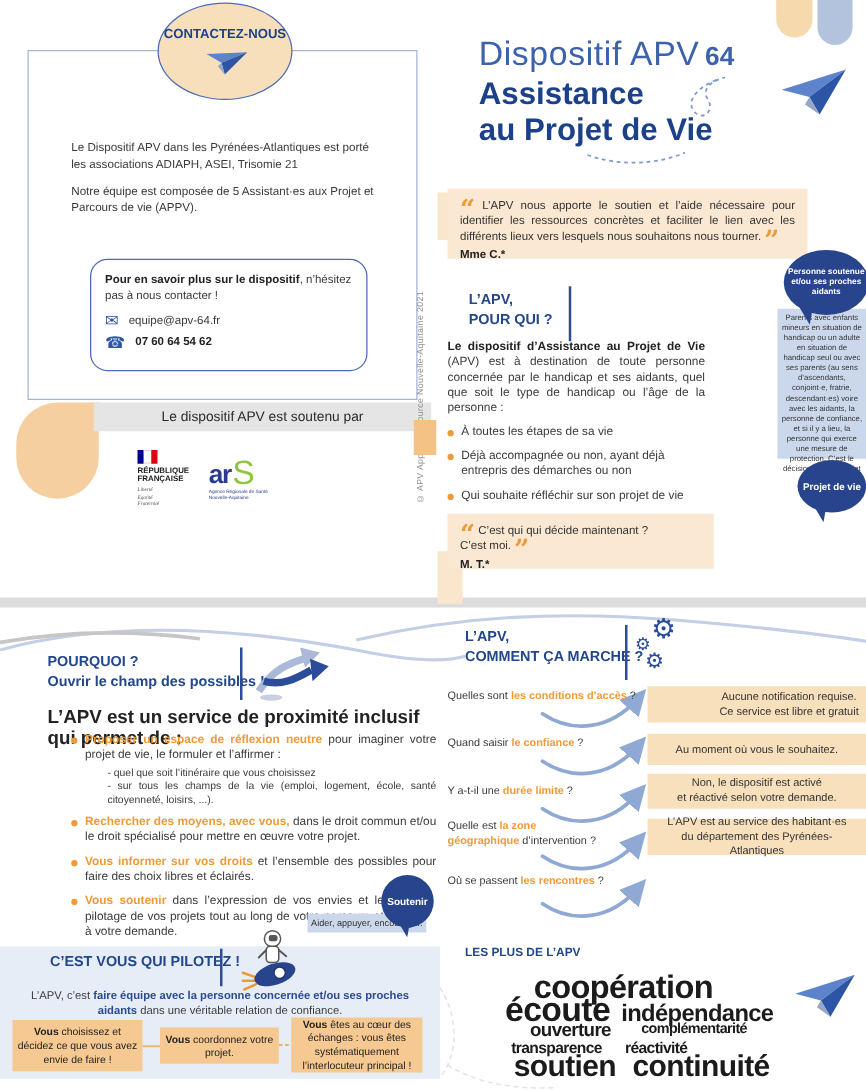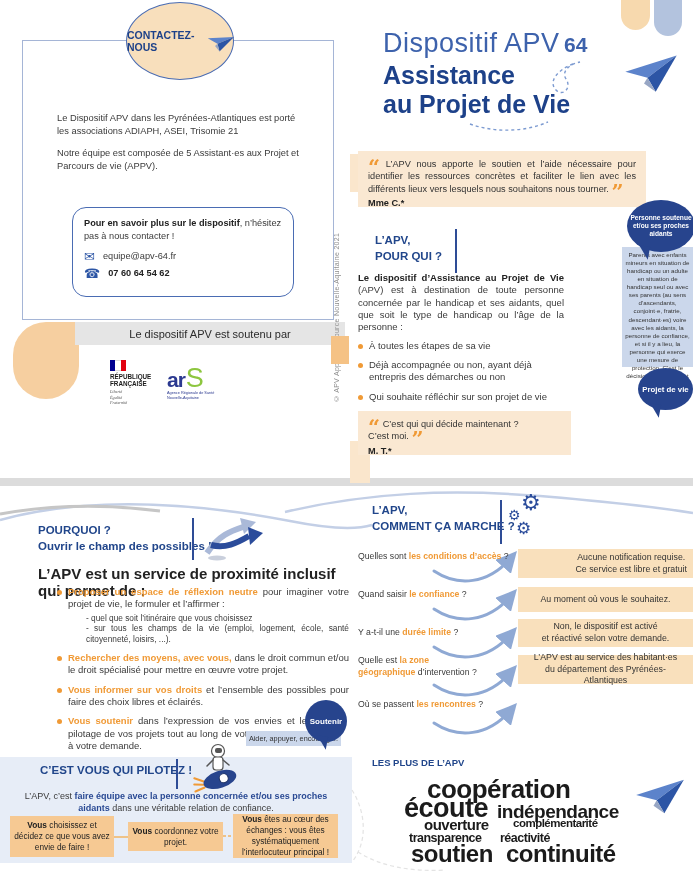--- a/index.html
+++ b/index.html
@@ -81,21 +81,21 @@
 
     <line x1="114" y1="837" x2="128" y2="837" stroke="#F0B465" stroke-width="1.5"></line>
     <line x1="223" y1="836" x2="233" y2="836" stroke="#F0B465" stroke-width="1.5" stroke-dasharray="3 2"></line>
 
     <path d="M352,790 C366,812 368,842 352,862" stroke="#E3E3E3" stroke-width="1.2" fill="none" stroke-dasharray="4 3"></path>
     <path d="M358,852 C380,866 410,872 445,870" stroke="#E3E3E3" stroke-width="1.2" fill="none" stroke-dasharray="4 3"></path>
   </svg>
 
   <div class="abs" style="left:22px;top:40px;width:310px;height:278px;border:1.3px solid #A5B5D6;"></div>
 
-  <div class="abs" style="left:126px;top:2px;width:106px;height:76px;background:#F8DFBC;border:1.5px solid #4A6CB3;border-radius:50%;display:flex;flex-direction:row;align-items:center;justify-content:center;z-index:2;">
+  <div class="abs" style="left:126px;top:2px;width:106px;height:76px;background:#F8DFBC;border:1.5px solid #4A6CB3;border-radius:50%;display:flex;flex-direction:column;align-items:center;justify-content:center;z-index:2;">
     <span style="font-size:10.5px;font-weight:bold;color:#1D4189;">CONTACTEZ-NOUS</span>
     <svg width="34" height="26" viewBox="0 0 48 36" style="transform:rotate(15deg);margin-top:2px;">
         <use href="#plane"></use>
       </svg>
   </div>
 
   <div class="abs" style="left:57px;top:112px;width:248px;font-size:9.3px;line-height:1.4;">
     <p style="margin:0;">Le Dispositif APV dans les Pyrénées-Atlantiques est porté les associations ADIAPH, ASEI, Trisomie 21</p>
     <p style="margin:9px 0 0 0;">Notre équipe est composée de 5 Assistant·es aux Projet et Parcours de vie (APPV).</p>
   </div>

